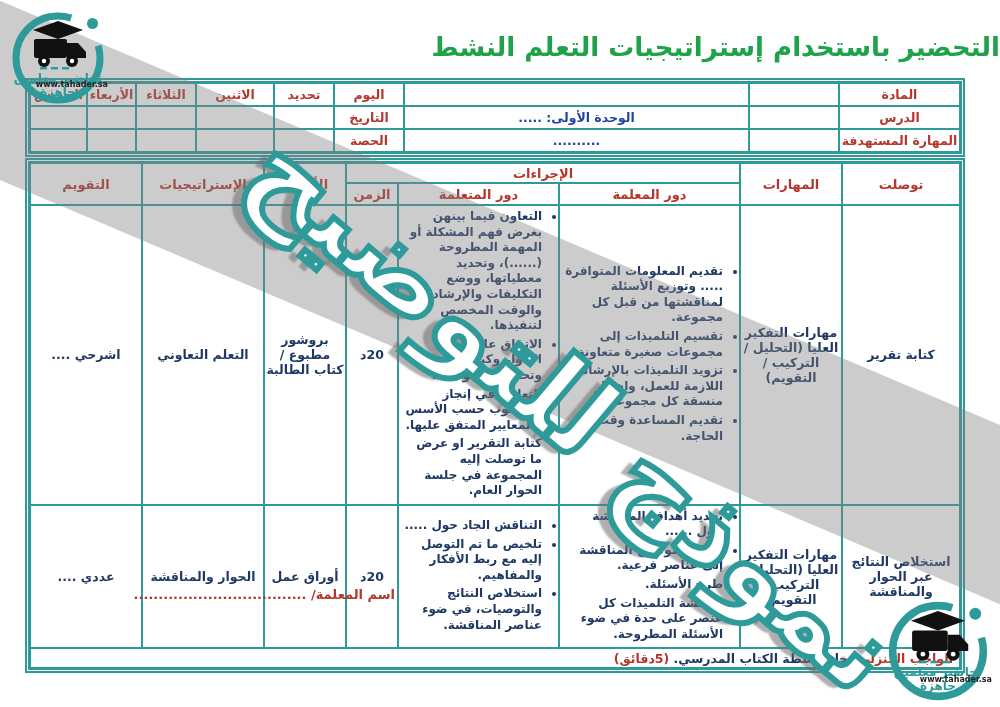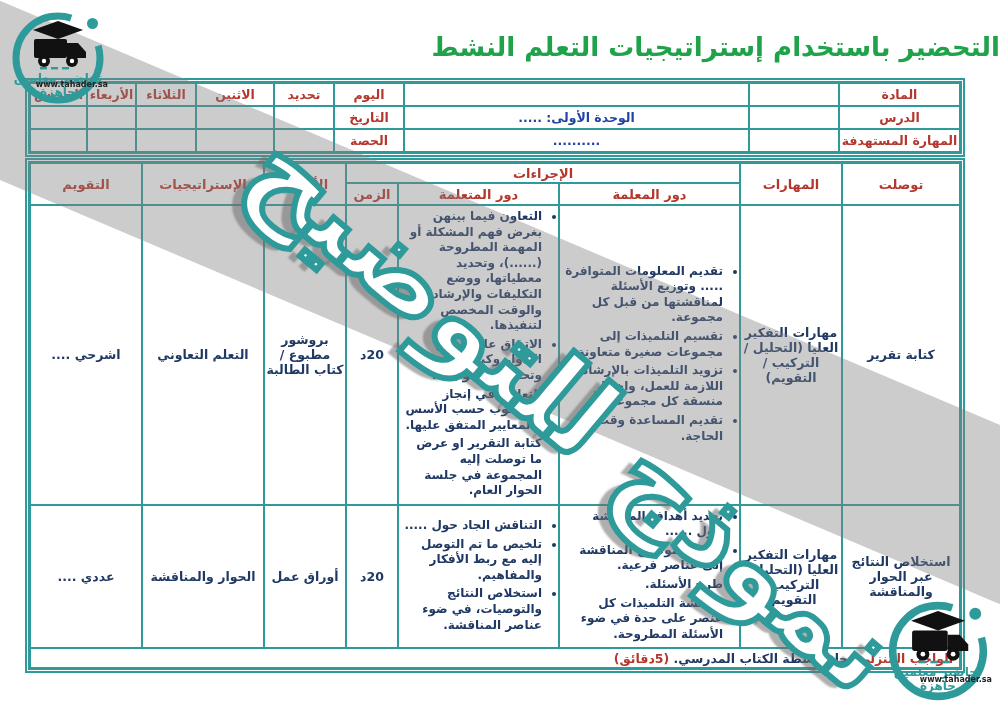--- a/index.html
+++ b/index.html
@@ -205,20 +205,23 @@
     <tr>
       <td class="hw-cell" colspan="8">
         <span class="red-text">الواجب المنزلي:</span>
         <span class="navy-text"> حل أنشطة الكتاب المدرسي. </span>
         <span class="red-text">(5دقائق)</span>
       </td>
     </tr>
   </tbody>
     </table>
 
+  <div class="teacher-name">
+    <span>اسم المعلمة/</span><span> ...................................</span>
+  </div>
 
   <div class="logo logo-tl">
     <svg viewBox="0 0 100 100">
       <circle cx="50" cy="50" r="42" fill="none" stroke="#2f9a9a" stroke-width="7" stroke-dasharray="211 40" transform="rotate(0 50 50)"></circle>
       <circle cx="84.5" cy="15.5" r="5.5" fill="#2f9a9a"></circle>
       <polygon points="50,13 75,22 50,31 25,22" fill="#111"></polygon>
       <rect x="26" y="31" width="33" height="19" rx="2" fill="#111"></rect>
       <path d="M59,35 h11 l8,9 v6 h-19 z" fill="#111"></path>
       <circle cx="36" cy="53" r="6" fill="#111"></circle>
         <circle cx="36" cy="53" r="2.2" fill="#fff"></circle>

